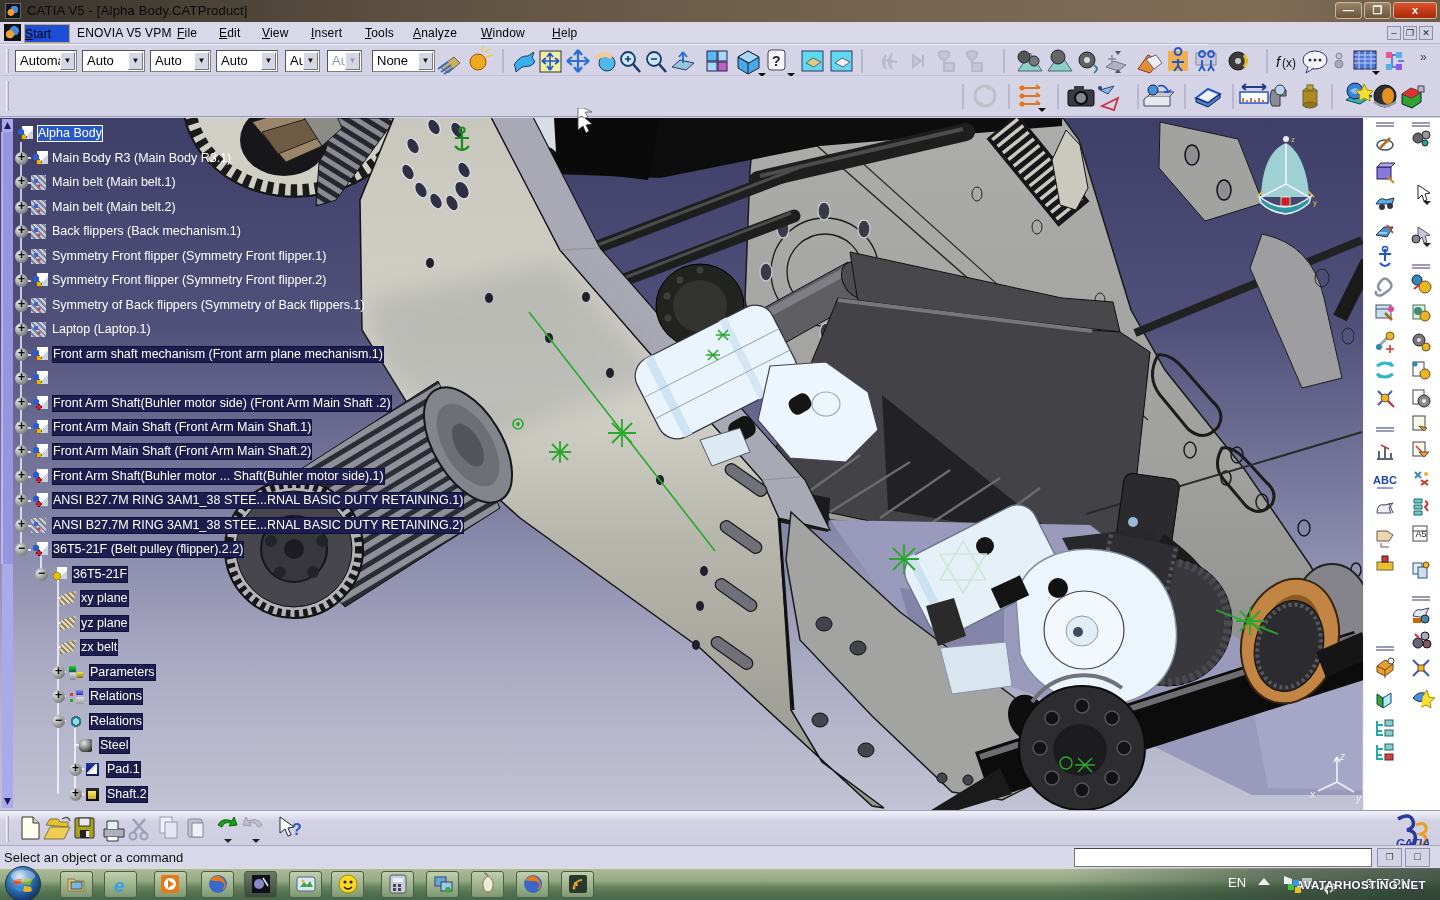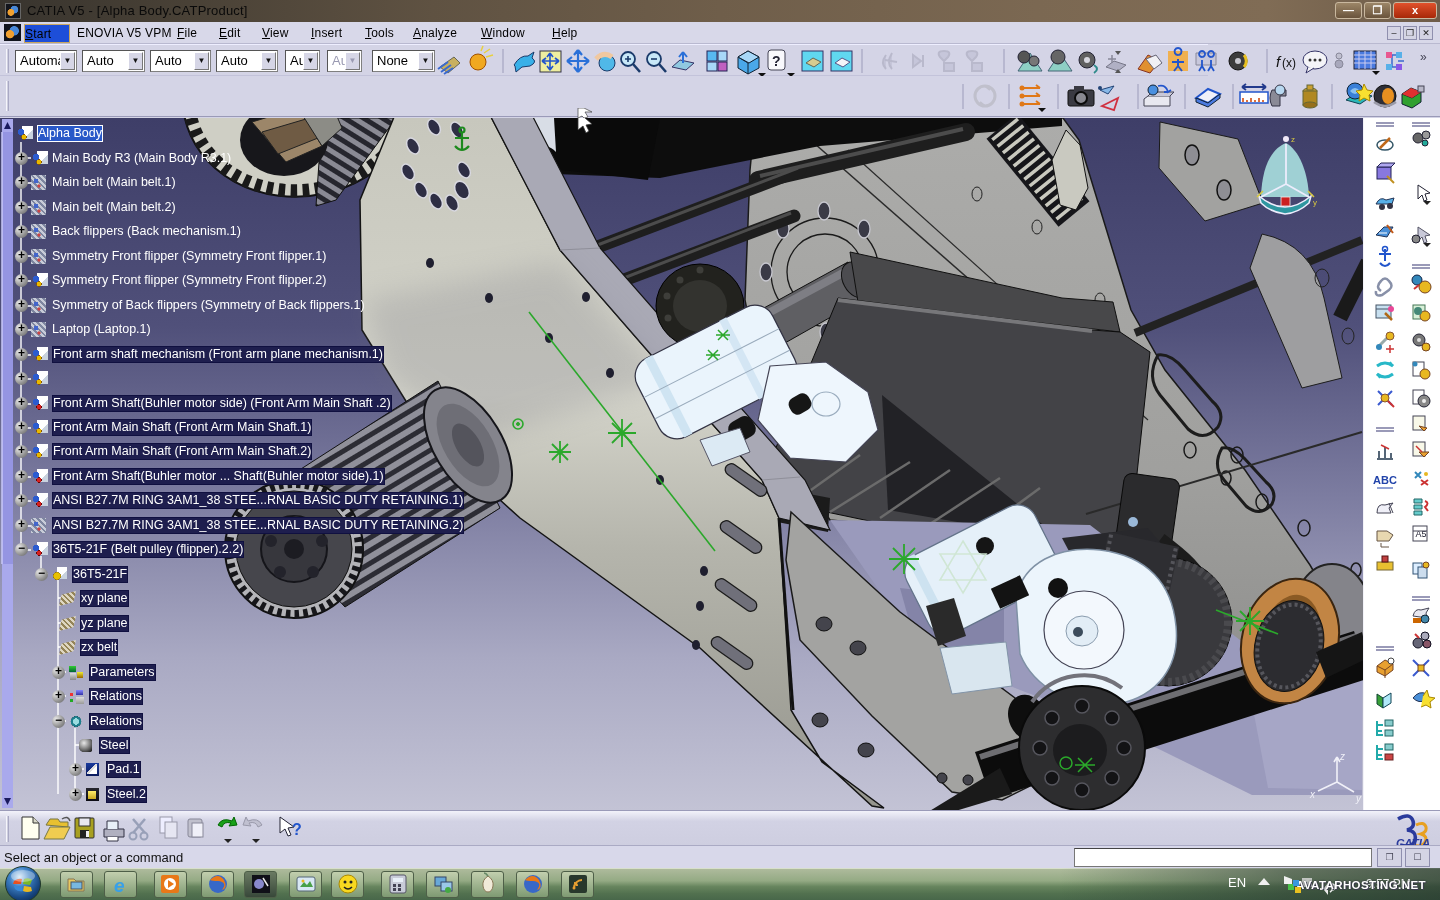--- a/index.html
+++ b/index.html
@@ -751,21 +751,21 @@
           <span class="tlabel boxed">Steel</span>
         </div>
     <div class="trow" style="left:69px;top:643px">
           <span class="expander">+</span>
           <span class="ticon16 ic-pad"></span>
           <span class="tlabel boxed">Pad.1</span>
         </div>
     <div class="trow" style="left:69px;top:668px">
           <span class="expander">+</span>
           <span class="ticon16 ic-pocket"></span>
-          <span class="tlabel boxed">Steel.2</span>
+          <span class="tlabel boxed">Shaft.2</span>
         </div>
   </div>
 </div>
 
 <div id="righttb">
 <svg width="77" height="692">
   <g stroke="#9a9ab8" stroke-width="2">
           <path d="M12,5 h18 M12,8 h18 M48,5 h18 M48,8 h18 M48,147 h18 M48,150 h18 M12,310 h18 M12,313 h18 M48,479 h18 M48,482 h18 M12,529 h18 M12,532 h18"></path>
         </g>
   <g font-size="8" text-anchor="middle">

